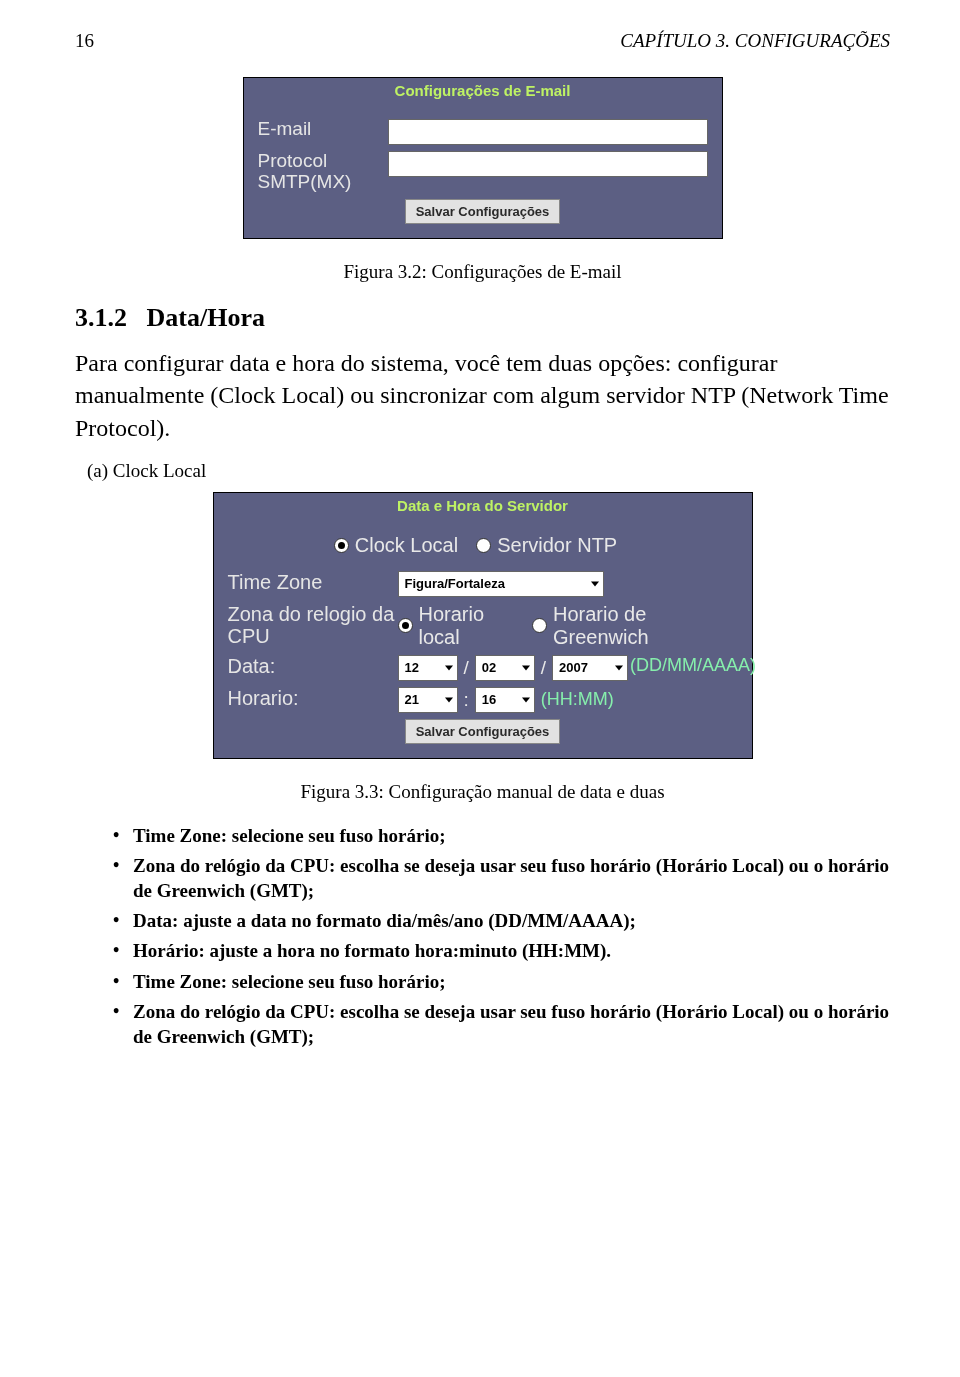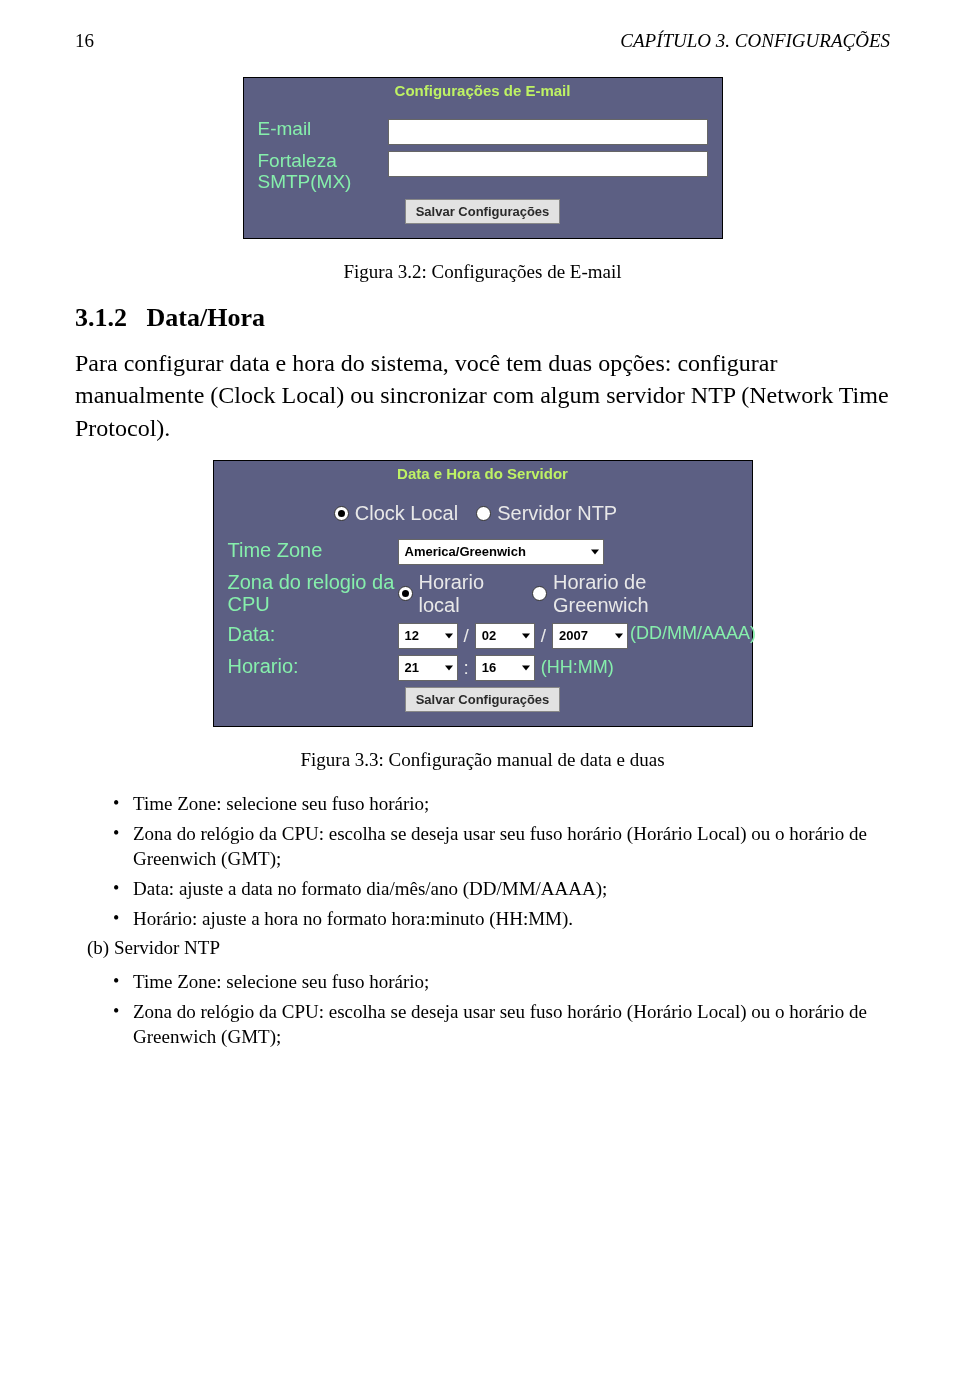--- a/index.html
+++ b/index.html
@@ -40,21 +40,21 @@
   }
   .panel-body {
     padding: 10px 14px 14px 14px;
   }
   .row {
     display: flex;
     align-items: flex-start;
     margin: 6px 0;
   }
   .label {
-    color: #86efac;
+    color: #e5e5e5;
     font-family: Tahoma, Verdana, sans-serif;
     font-size: 19px;
     width: 130px;
     flex-shrink: 0;
     line-height: 1.1;
   }
   .label-lg {
     width: 170px;
     font-size: 20px;
   }
@@ -173,20 +173,21 @@
   .hint {
     font-family: Tahoma, sans-serif;
     color: #86efac;
     font-size: 18px;
   }
   ul.bullets {
     font-size: 19px;
     line-height: 1.35;
     padding-left: 58px;
     margin: 6px 0;
+    font-weight: bold;
   }
   ul.bullets li {
     margin: 4px 0;
     list-style: none;
     position: relative;
   }
   ul.bullets li::before {
     content: "•";
     position: absolute;
     left: -20px;
@@ -204,56 +205,57 @@
   </div>
 
   <div class="panel panel1">
     <div class="panel-title">Configurações de E-mail</div>
     <div class="panel-body">
       <div class="row">
         <div class="label">E-mail</div>
         <div class="text-input"></div>
       </div>
       <div class="row">
-        <div class="label">Fortaleza SMTP(MX)</div>
+        <div class="label">Protocol SMTP(MX)</div>
         <div class="text-input"></div>
       </div>
       <div class="btn-row">
         <span class="btn">Salvar Configurações</span>
       </div>
     </div>
   </div>
 
   <div class="caption">Figura 3.2: Configurações de E-mail</div>
 
   <div class="sec-heading">
     <span>3.1.2</span>&nbsp;&nbsp;&nbsp;<span>Data/Hora</span>
   </div>
 
   <div class="paragraph">Para configurar data e hora do sistema, você tem duas opções: configurar manualmente (Clock Local) ou sincronizar com algum servidor NTP (Network Time Protocol).</div>
 
+  <div class="list-letter">(a) Clock Local</div>
 
   <div class="panel panel2">
     <div class="panel-title">Data e Hora do Servidor</div>
     <div class="panel-body">
       <div class="radio-row-center">
         <span class="radio">
           <span class="radio-dot selected"></span>
           <span>Clock Local</span>
         </span>
         <span class="radio">
           <span class="radio-dot"></span>
           <span>Servidor NTP</span>
         </span>
       </div>
 
       <div class="row">
         <div class="label label-lg">Time Zone</div>
         <div class="select sel-wide">
-            <span>America/Greenwich</span>
+            <span>Figura/Fortaleza</span>
           </div>
       </div>
 
       <div class="row">
         <div class="label label-lg">Zona do relogio da CPU</div>
         <div class="stack">
           <span class="radio">
             <span class="radio-dot selected"></span>
             <span>Horario local</span>
           </span>
@@ -306,19 +308,18 @@
 
   <div class="caption">Figura 3.3: Configuração manual de data e duas</div>
 
   <ul class="bullets">
     <li>Time Zone: selecione seu fuso horário;</li>
     <li>Zona do relógio da CPU: escolha se deseja usar seu fuso horário (Horário Local) ou o horário de Greenwich (GMT);</li>
     <li>Data: ajuste a data no formato dia/mês/ano (DD/MM/AAAA);</li>
     <li>Horário: ajuste a hora no formato hora:minuto (HH:MM).</li>
   </ul>
 
-  <div class="list-letter">(b) Servidor NTP</div>
 
   <ul class="bullets">
     <li>Time Zone: selecione seu fuso horário;</li>
     <li>Zona do relógio da CPU: escolha se deseja usar seu fuso horário (Horário Local) ou o horário de Greenwich (GMT);</li>
   </ul>
 </div>
 
 </body></html>

